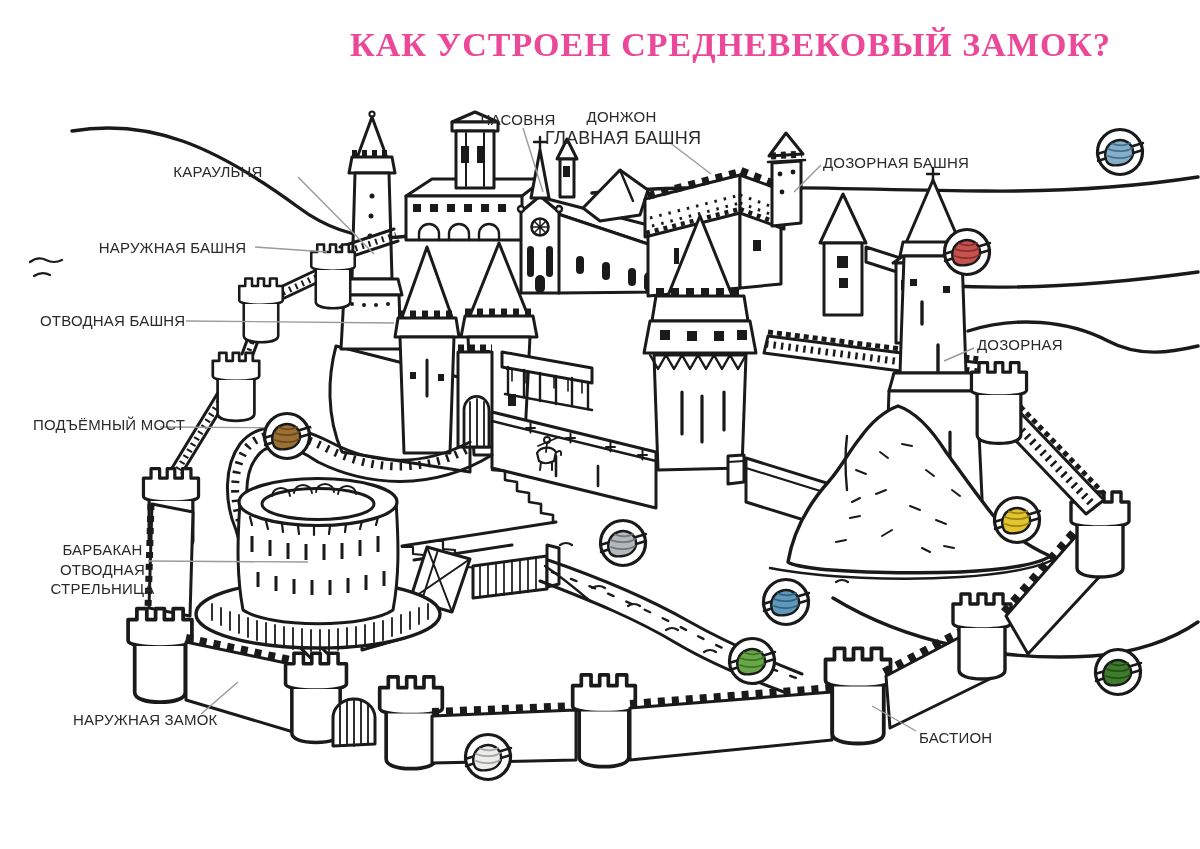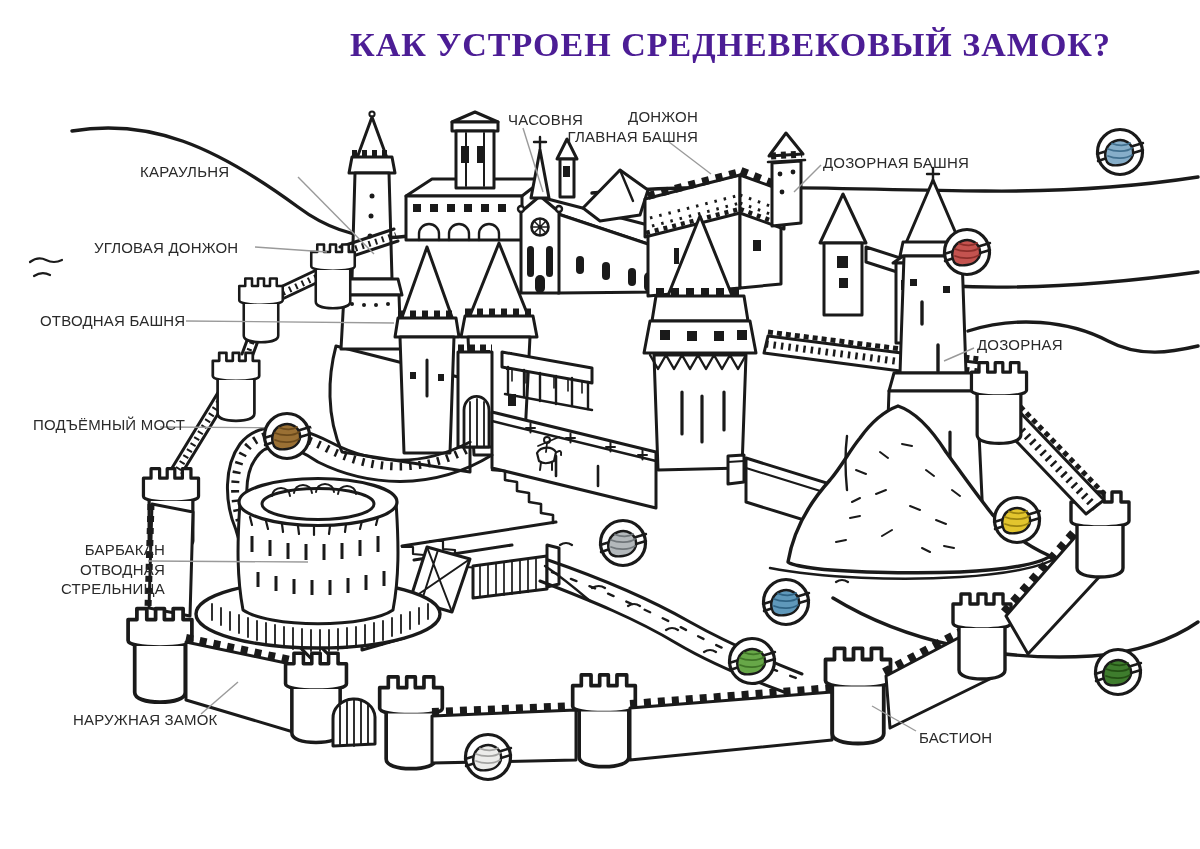--- a/index.html
+++ b/index.html
@@ -1,26 +1,26 @@
 <!DOCTYPE html>
 <html><head>
 <meta charset="utf-8">
 <style>
   html,body{margin:0;padding:0;background:#fff;}
   .stage{position:relative;width:1200px;height:849px;overflow:hidden;background:#fff;
          font-family:"Liberation Sans",sans-serif;color:#262626;}
   svg.castle{position:absolute;left:0;top:0;}
   .title{position:absolute;left:350px;top:26px;width:710px;text-align:center;
          font-family:"Liberation Serif",serif;font-weight:700;font-size:34px;
-         letter-spacing:1px;color:#4c1d95;white-space:nowrap;}
+         letter-spacing:1px;color:#ec4899;white-space:nowrap;}
   .lbl{position:absolute;font-size:15px;letter-spacing:.2px;color:#2a2a2a;
        white-space:nowrap;line-height:1.3;text-align:right;}
-  .lbl.r{text-align:left;}
-  .lbl.c{text-align:right;}
-  .lbl .sub{font-size:15px;}
+  .lbl.r{text-align:center;}
+  .lbl.c{text-align:center;}
+  .lbl .sub{font-size:18px;}
   .snail{position:absolute;width:54px;height:54px;}
 </style>
 </head>
 <body>
 
 <div class="stage">
 
 <svg class="castle" width="1200" height="849" viewBox="0 0 1200 849">
 <defs>
   <g id="wt">
@@ -269,21 +269,21 @@
   <path d="M669,142 L711,174"></path>
   <path d="M821,165 L794,192"></path>
   <path d="M974,348 L944,361"></path>
   <path d="M916,731 L872,706"></path>
 </g>
 </svg>
 
 <div class="title">КАК УСТРОЕН СРЕДНЕВЕКОВЫЙ ЗАМОК?</div>
 
 <div class="lbl r" style="left:140px;top:162px;width:156px">КАРАУЛЬНЯ</div>
-<div class="lbl r" style="left:94px;top:238px;width:157px">УГЛОВАЯ ДОНЖОН</div>
+<div class="lbl r" style="left:94px;top:238px;width:157px">НАРУЖНАЯ БАШНЯ</div>
 <div class="lbl r" style="left:40px;top:311px;width:143px">ОТВОДНАЯ БАШНЯ</div>
 <div class="lbl" style="left:33px;top:415px">ПОДЪЁМНЫЙ МОСТ</div>
 <div class="lbl c" style="left:40px;top:540px;width:125px">
   <div>БАРБАКАН</div>
   <div>ОТВОДНАЯ</div>
   <div>СТРЕЛЬНИЦА</div>
 </div>
 <div class="lbl" style="left:73px;top:710px">НАРУЖНАЯ ЗАМОК</div>
 <div class="lbl c" style="left:453px;top:110px;width:130px">ЧАСОВНЯ</div>
 <div class="lbl c" style="left:545px;top:107px;width:153px">

